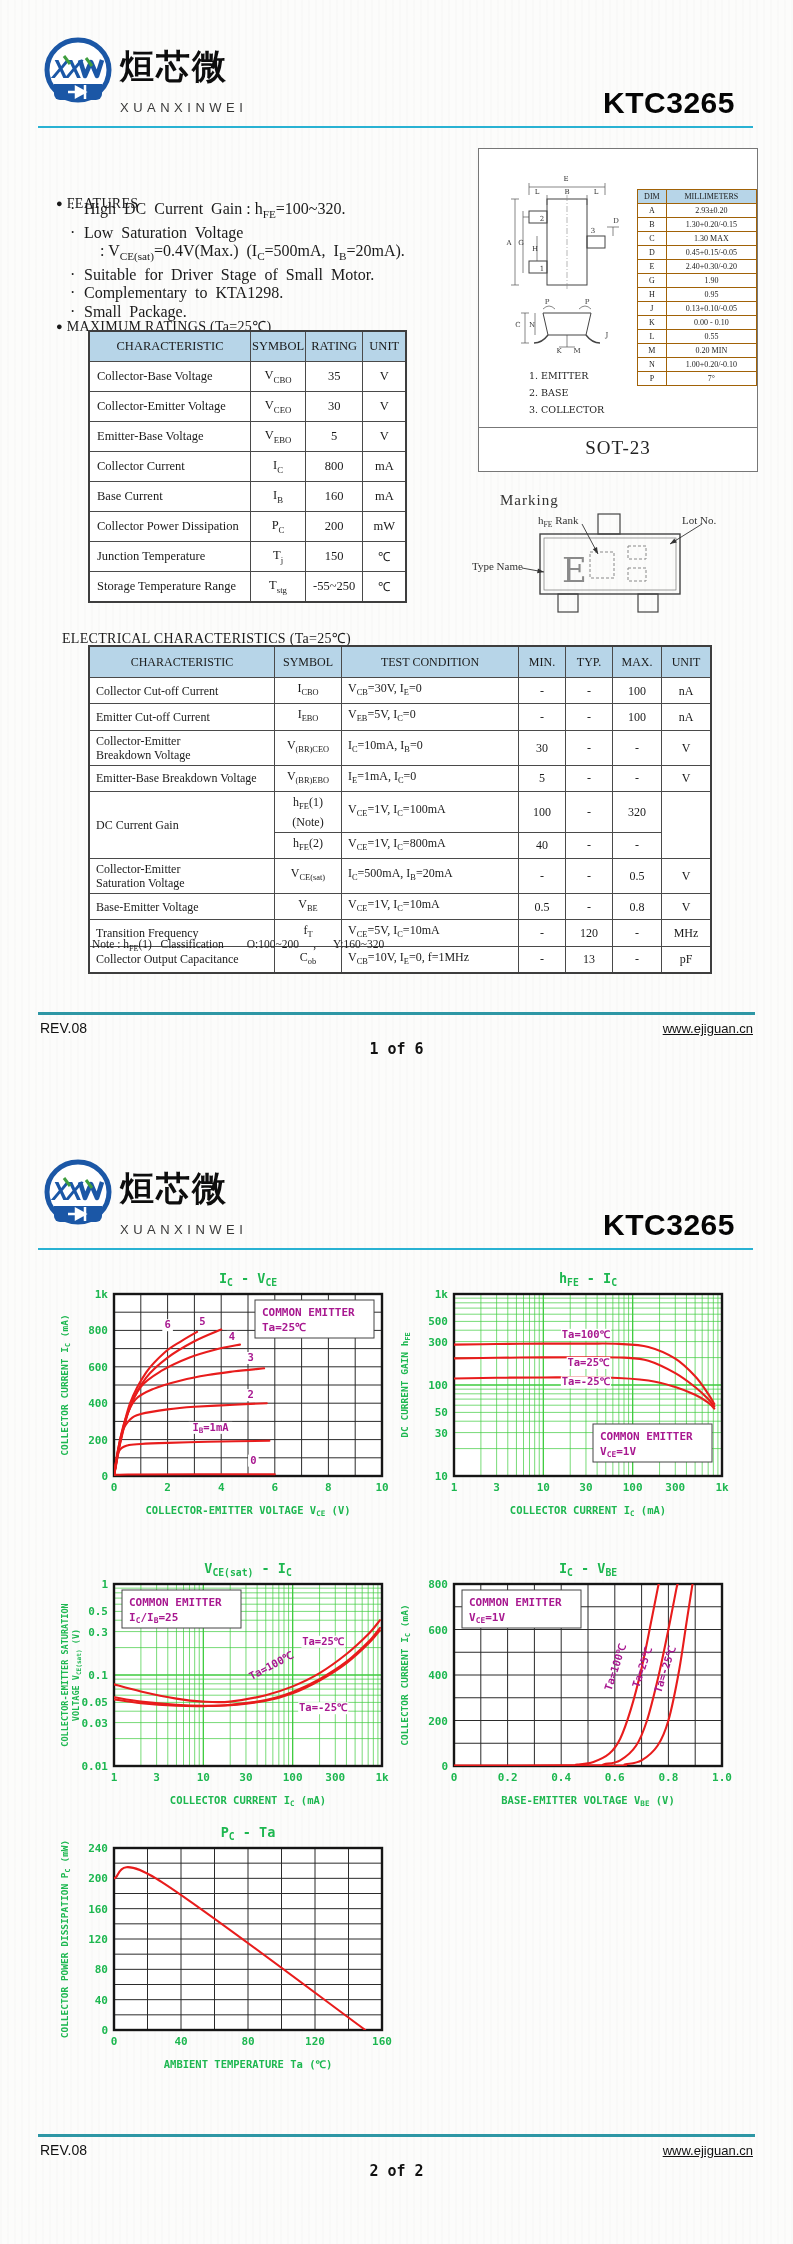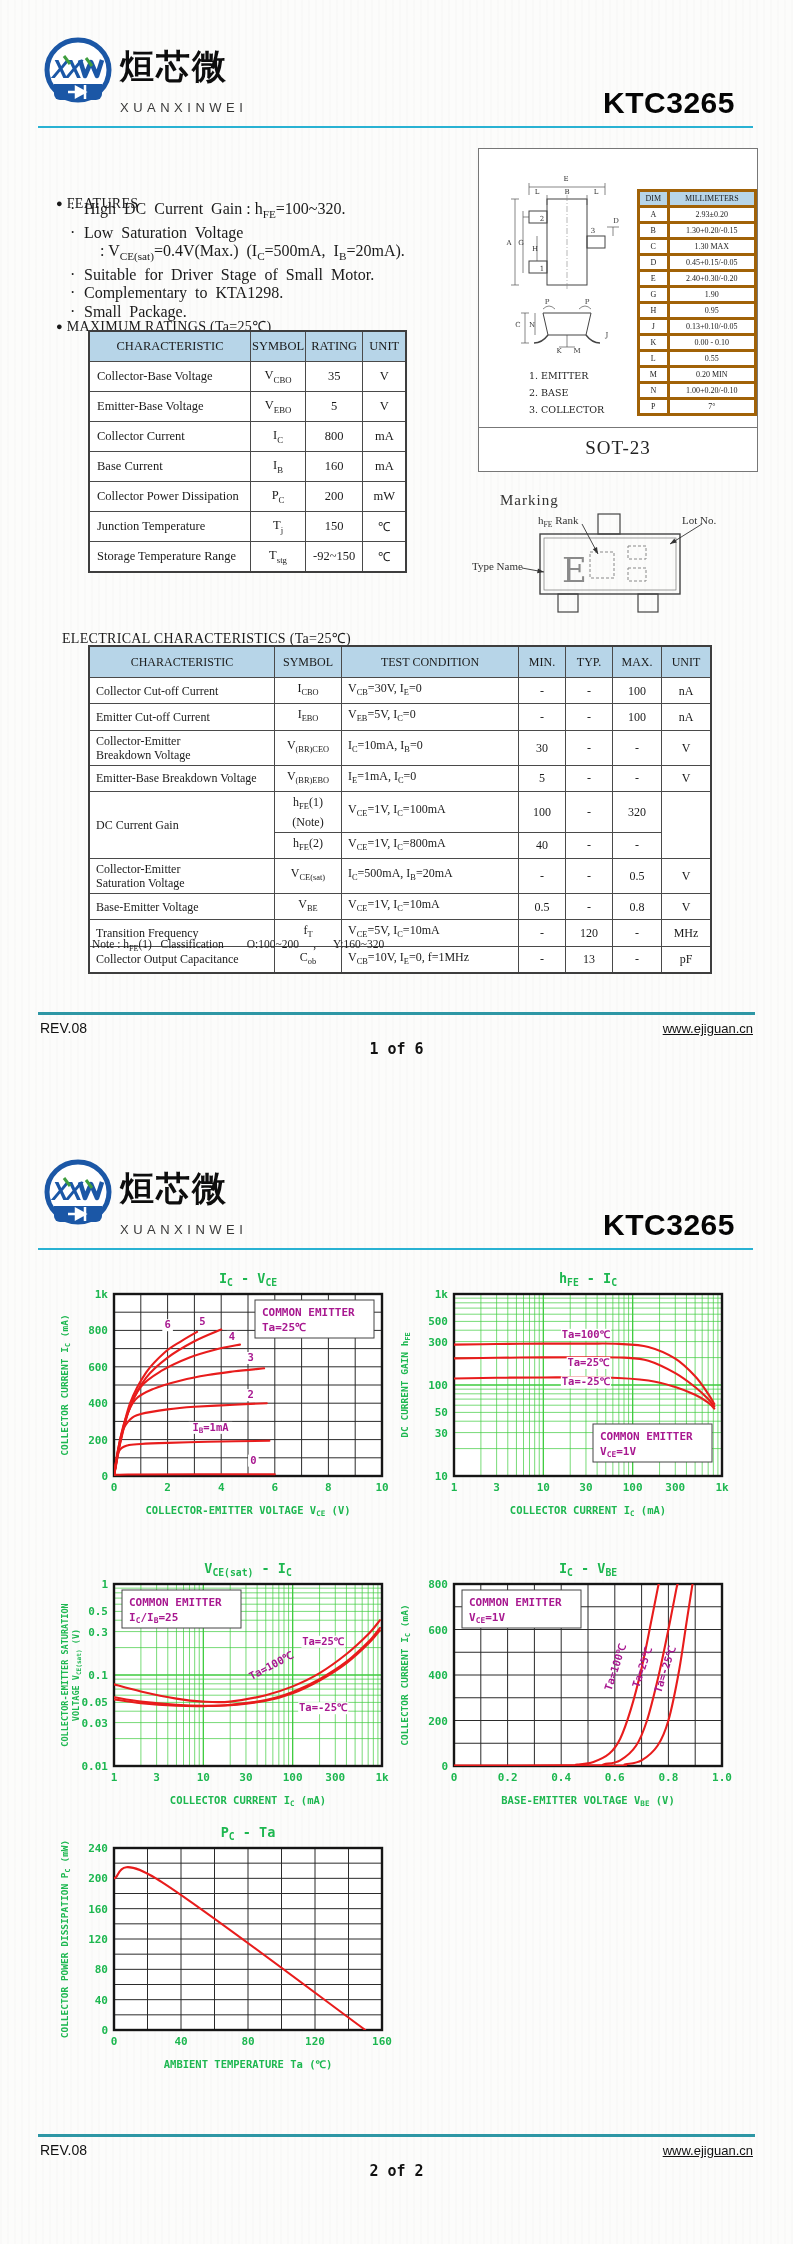--- a/index.html
+++ b/index.html
@@ -27,21 +27,21 @@
   .dtable th,.dtable td{border:1px solid #4a4a4a;text-align:center;font-weight:normal;}
   .dtable th{background:#b7d5e8;}
   .dtable td.al-l{text-align:left;}
   #mrt{font-size:12.5px;}
   #mrt th{font-size:12.5px;height:27px;}
   #mrt td{height:25px;padding:2px 7px;margin-left:32px;}
   #ect{font-size:12px;}
   #ect th{font-size:12px;height:28px;}
   #ect td{padding:3px 6px;line-height:14px;}
   #dimt{font-size:8px;border:1px solid #444;}
-  #dimt th,#dimt td{border:3px solid #a16207;padding:1px 2px;height:11px;}
+  #dimt th,#dimt td{border:1px solid #a16207;padding:1px 2px;height:11px;}
   #dimt th{font-size:8px;}
   sub{font-size:.7em;}
   
   .pkg-box{position:absolute;left:478px;top:148px;width:278px;height:322px;border:1px solid #777;background:#fff;}
   .pkg-pins{position:absolute;left:50px;top:218px;font-size:9.5px;line-height:17px;font-family:"DejaVu Serif",serif;color:#222;}
   .pkg-sep{position:absolute;left:0;right:0;top:278px;height:1px;background:#777;}
   .pkg-name{position:absolute;left:0;right:0;top:288px;text-align:center;font-size:19px;letter-spacing:1px;color:#222;}
   
   .mark-wrap{position:absolute;left:470px;top:492px;width:300px;height:140px;}
   .mark-title{position:absolute;left:30px;top:0;font-size:15px;letter-spacing:1px;color:#333;}
@@ -106,20 +106,26 @@
             <th style="width:54px">RATING</th>
             <th style="width:40px">UNIT</th>
           </tr>
           <tr>
             <td class="al-l">Collector-Base  Voltage</td>
             <td>V<sub>CBO</sub></td>
             <td>35</td>
             <td>V</td>
           </tr>
           <tr>
+            <td class="al-l">Collector-Emitter  Voltage</td>
+            <td>V<sub>CEO</sub></td>
+            <td>30</td>
+            <td>V</td>
+          </tr>
+          <tr>
             <td class="al-l">Emitter-Base  Voltage</td>
             <td>V<sub>EBO</sub></td>
             <td>5</td>
             <td>V</td>
           </tr>
           <tr>
             <td class="al-l">Collector  Current</td>
             <td>I<sub>C</sub></td>
             <td>800</td>
             <td>mA</td>
@@ -138,21 +144,21 @@
           </tr>
           <tr>
             <td class="al-l">Junction  Temperature</td>
             <td>T<sub>j</sub></td>
             <td>150</td>
             <td>℃</td>
           </tr>
           <tr>
             <td class="al-l">Storage  Temperature  Range</td>
             <td>T<sub>stg</sub></td>
-            <td>-92~150</td>
+            <td>-55~250</td>
             <td>℃</td>
           </tr>
         </tbody>
       </table>
 
     <div class="pkg-box">
       <svg class="a" style="left:6px;top:16px" width="150" height="196" viewBox="0 0 150 196" id="pkgsvg">
           <rect x="62" y="34" width="40" height="86" fill="none" stroke="#444" stroke-width="1"></rect>
           <line x1="82" y1="30" x2="82" y2="124" stroke="#888" stroke-width="0.6" stroke-dasharray="6 2 1 2"></line>
           <rect x="44" y="46" width="18" height="12" fill="none" stroke="#444" stroke-width="1"></rect>

